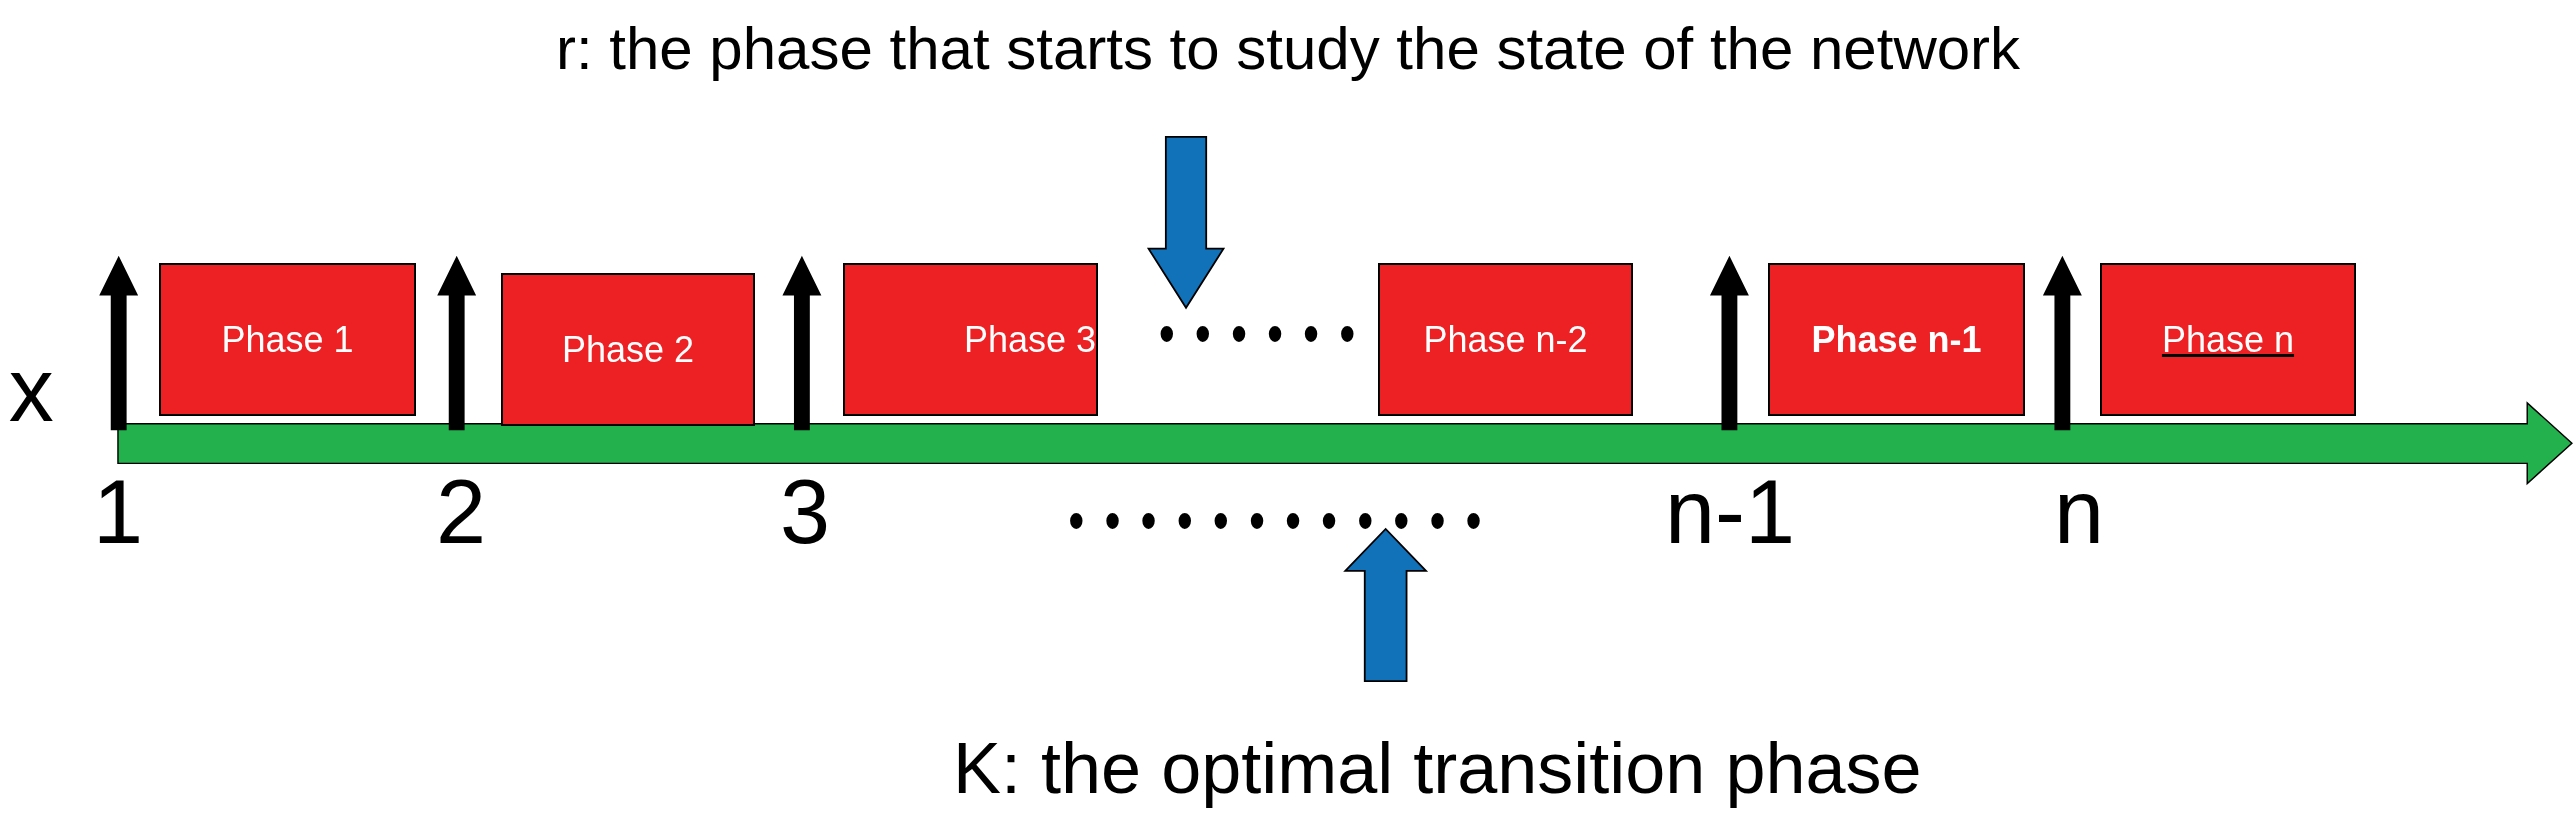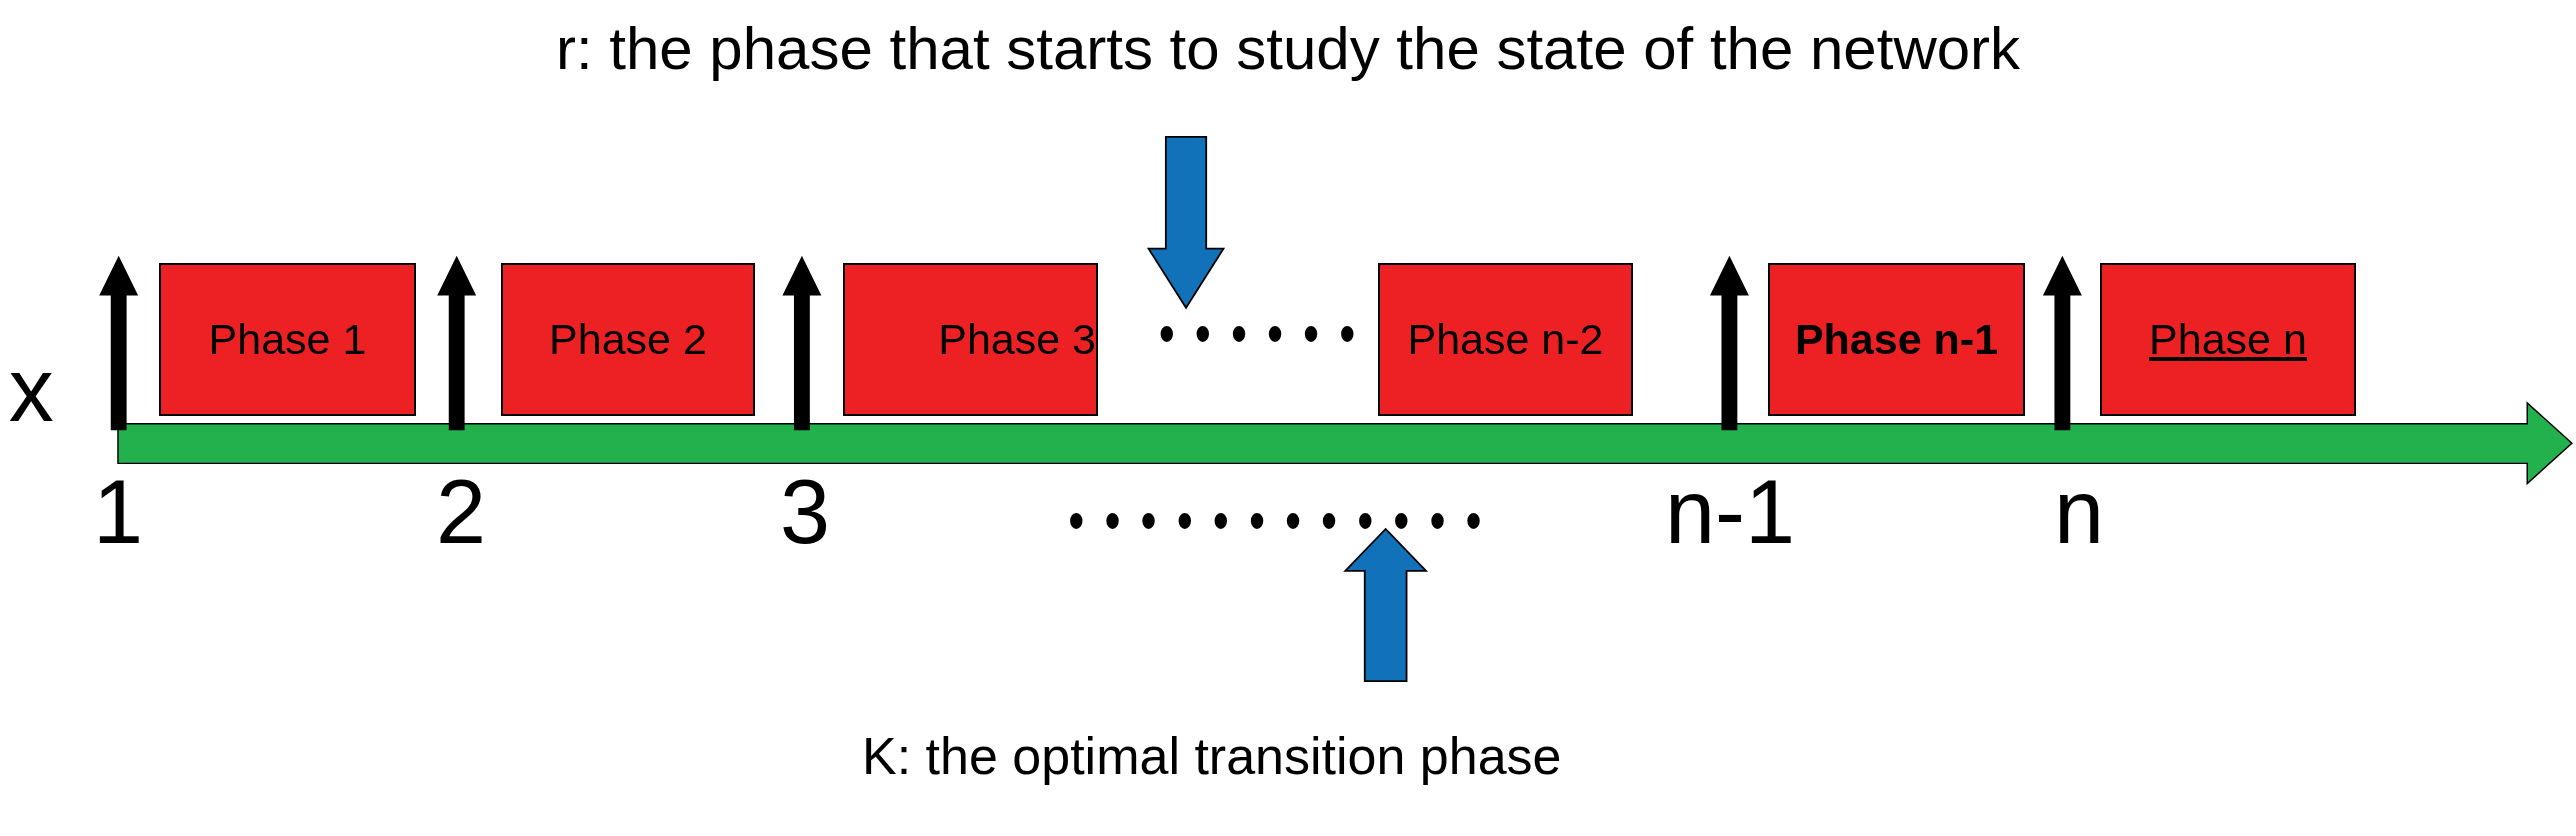--- a/index.html
+++ b/index.html
@@ -10,33 +10,33 @@
     font-family:"Liberation Sans","DejaVu Sans",sans-serif;
     color:#000;
     overflow:hidden;
   }
   .svg-layer{position:absolute;left:0;top:0;width:2576px;height:836px;}
   .title{
     position:absolute;left:0;top:14.4px;width:2576px;
     text-align:center;font-size:60px;line-height:1.15;white-space:nowrap;
   }
   .bottom-label{
-    position:absolute;left:862px;top:727px;
-    font-size:52px;line-height:1.15;white-space:nowrap;
+    position:absolute;left:953px;top:727px;
+    font-size:72px;line-height:1.15;white-space:nowrap;
   }
   .x-label{
     position:absolute;left:8.7px;top:345px;
     font-size:90px;line-height:1;
   }
   .phase-box{
     position:absolute;top:263px;height:153px;
     background:#ED2124;border:2.2px solid #000;box-sizing:border-box;
     display:flex;align-items:center;justify-content:center;
   }
-  .phase-box span{font-size:43px;color:#000000;white-space:nowrap;}
+  .phase-box span{font-size:36px;color:#ffffff;white-space:nowrap;}
   .tick{
     position:absolute;top:467px;transform:translateX(-50%);
     font-size:90px;line-height:1;white-space:nowrap;
   }
   .dots{
     position:absolute;transform:translateX(-50%) scaleY(1.3);
     font-size:46px;line-height:1;letter-spacing:20px;white-space:nowrap;
   }
   .dots-upper{left:1267px;top:310px;}
   .dots-lower{left:1285px;top:497px;}
@@ -61,21 +61,21 @@
     <polygon points="1893,945 1893,792 1866,792 1922,734 1978,792 1951,792 1951,945" stroke="#000000" stroke-width="2.5" fill="#1272B9"></polygon>
   </svg>
 
   <div class="title">r: the phase that starts to study the state of the network</div>
 
   <div class="x-label">x</div>
 
   <div class="phase-box" style="left:159px;width:257px;">
     <span>Phase 1</span>
   </div>
-  <div class="phase-box" style="left:501px;width:254px;">
+  <div class="phase-box" style="left:501px;width:254px;margin-top:10px;">
     <span>Phase 2</span>
   </div>
   <div class="phase-box" style="left:843px;width:255px;justify-content:flex-end;">
     <span>Phase 3</span>
   </div>
   <div class="phase-box" style="left:1378px;width:255px;">
     <span>Phase n-2</span>
   </div>
   <div class="phase-box" style="left:1768px;width:257px;font-weight:bold;">
     <span>Phase n-1</span>

